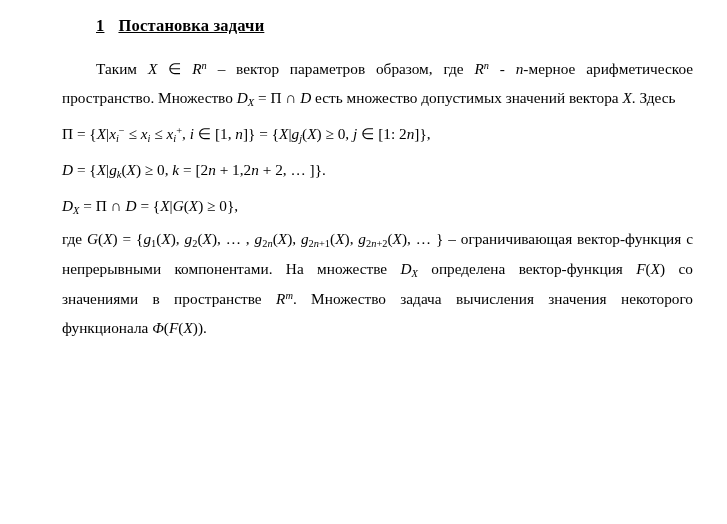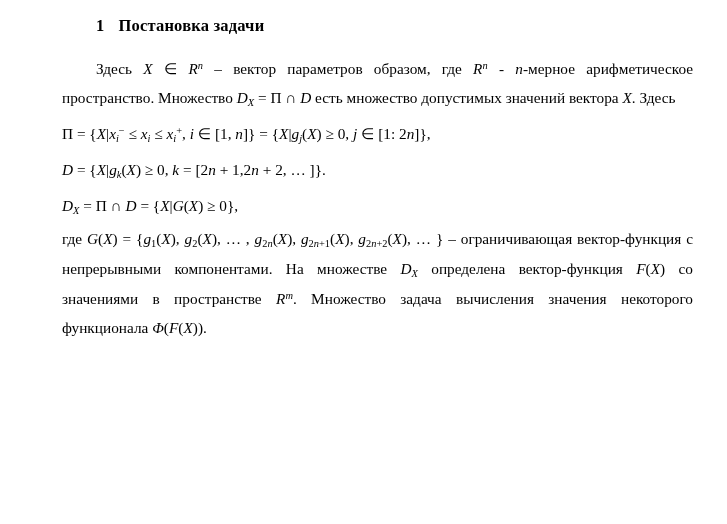--- a/index.html
+++ b/index.html
@@ -19,20 +19,21 @@
     width: 727px;
     height: 524px;
     padding: 0;
     box-sizing: border-box;
   }
   .section-heading {
     font-size: 16.5px;
     margin: 16px 0 0 0;
     padding-left: 96px;
     letter-spacing: 0.2px;
+    text-decoration: underline;
   }
   .section-heading .num {
     margin-right: 14px;
   }
   .body-block {
     padding: 0 34px 0 62px;
     margin-top: 18px;
   }
   p.para {
     margin: 0 0 0 0;
@@ -96,21 +97,21 @@
 
 <div class="page">
 
   <h1 class="section-heading">
     <span class="num">1</span><span>Постановка задачи</span>
   </h1>
 
   <div class="body-block">
 
     <p class="para">
-      <span>Здесь</span>
+      <span>Таким</span>
       <span class="nb"><i class="m">X</i> <span class="op">∈</span> <i class="m">R</i><span class="sup">n</span></span>
       <span>– вектор параметров образом, где</span>
       <span class="nb"><i class="m">R</i><span class="sup">n</span></span>
       <span class="op">-</span>
       <span class="nb"><i class="m">n</i></span><span>-мерное арифметическое пространство. Множество</span>
       <span class="nb"><i class="m">D</i><span class="sub">X</span> <span class="op">=</span> <span class="mathup">Π</span> <span class="op">∩</span> <i class="m">D</i></span>
       <span>есть множество допустимых значений вектора</span>
       <span class="nb"><i class="m">X</i></span><span>. Здесь</span>
     </p>
 

